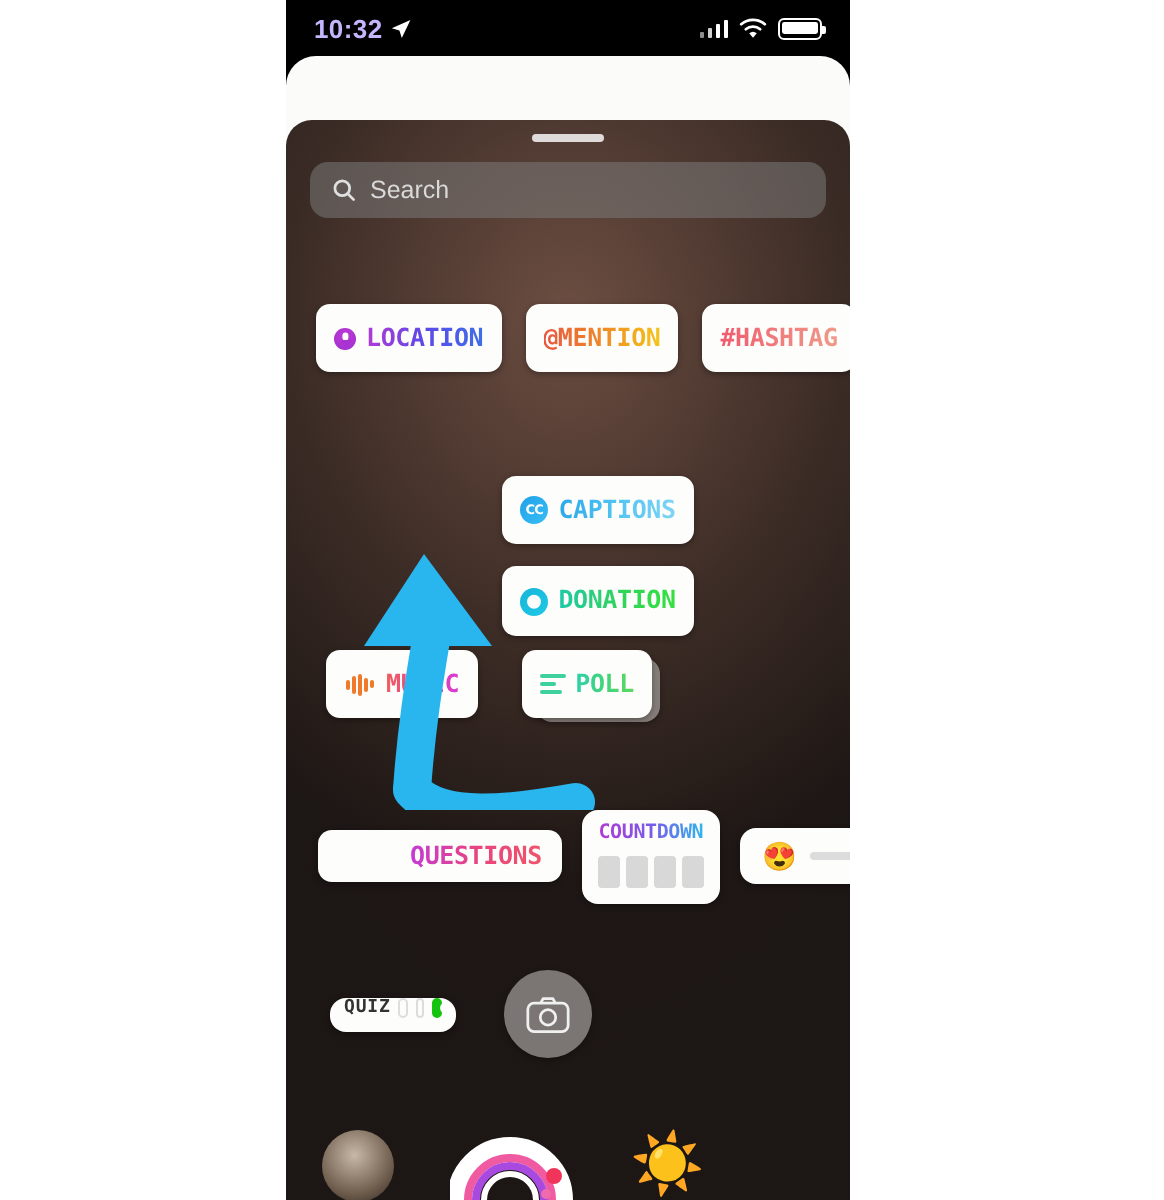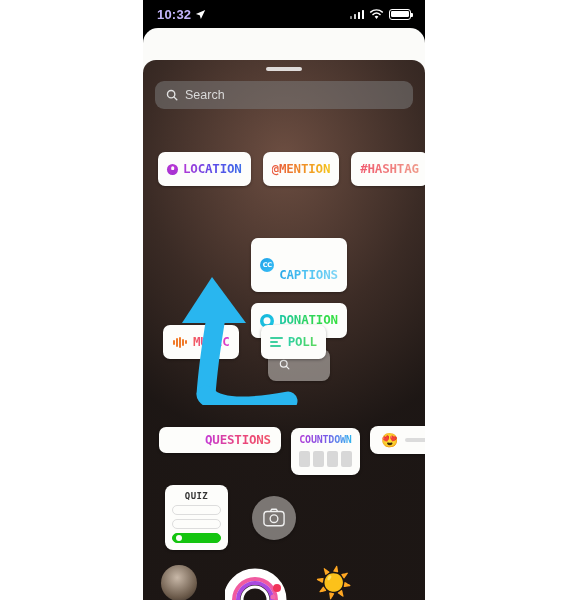--- a/index.html
+++ b/index.html
@@ -77,21 +77,21 @@
   }
   .pilltext{
     font-family:"DejaVu Sans Mono",monospace;
     font-weight:700;font-size:12.5px;letter-spacing:-.2px;
     background-clip:text;-webkit-background-clip:text;color:transparent;
     white-space:nowrap;line-height:1.15;
   }
   .g-location{background-image:linear-gradient(90deg,#b23ad6,#5b49e8,#3f6fe8);}
   .g-mention {background-image:linear-gradient(90deg,#e8563f,#ef8a27,#f4c41b);}
   .g-hashtag {background-image:linear-gradient(90deg,#f05a6e,#f07d7d,#ef9a8a);}
-  .g-captions{background-image:linear-gradient(90deg,#2aa8e8,#52c4f2,#7fd4f5);margin-top:20px;}
+  .g-captions{background-image:linear-gradient(90deg,#2aa8e8,#52c4f2,#7fd4f5);}
   .g-donation{background-image:linear-gradient(90deg,#1fc8a8,#2fd45c,#35e03f);}
   .g-music   {background-image:linear-gradient(90deg,#f25c5c,#e8449a,#d63ad6);}
   .g-poll    {background-image:linear-gradient(90deg,#2fd0a8,#41d47a,#5cd85c);}
   .g-questions{background-image:linear-gradient(90deg,#c43ad6,#e8447f,#f0556a);margin-left:36px;}
   .g-countdown{background-image:linear-gradient(90deg,#b23ad6,#7a5ae8,#2fb6ef);}
 
   .pin{width:11px;height:11px;border-radius:50% 50% 50% 50%;
        background:radial-gradient(circle at 50% 38%,#c23ad6,#9b2fd0);
        position:relative;flex:none;}
   .pin::after{content:"";position:absolute;left:50%;top:58%;transform:translateX(-50%);
@@ -140,38 +140,37 @@
     font-family:"DejaVu Sans Mono",monospace;font-weight:700;
     font-size:28px;color:#f5f5f5;letter-spacing:.5px;
     text-shadow:0 1px 3px rgba(0,0,0,.5);
   }
 
   
   .countdown{
     background:#fdfdfb;border-radius:8px;padding:6px 8px 8px;
     display:flex;flex-direction:column;align-items:center;gap:5px;
     box-shadow:0 1px 3px rgba(0,0,0,.35);
-    margin-top:23px;
   }
   .cd-blocks{display:flex;gap:3px;}
   .cd-blocks i{display:block;width:11px;height:16px;background:#d8d8d8;border-radius:2px;}
 
   
   .slider{
     background:#fdfdfb;border-radius:8px;padding:7px 11px;
     display:flex;align-items:center;gap:7px;
     box-shadow:0 1px 3px rgba(0,0,0,.35);
   }
   .slider .track{width:58px;height:4px;border-radius:3px;background:#dcdcdc;}
   .slider .emo{font-size:14px;line-height:1;}
 
   
   .quiz{
-    background:#fdfdfb;border-radius:8px;padding:6px 7px 7px;width:63px;box-sizing:border-box;
-    display:flex;flex-direction:column;align-items:center;gap:4px;
+    background:#fdfdfb;border-radius:8px;padding:0 7px 7px;width:63px;box-sizing:border-box;
+    display:flex;flex-direction:row;align-items:center;gap:4px;
     box-shadow:0 1px 3px rgba(0,0,0,.35);
   }
   .quiz .qtitle{font-family:"DejaVu Sans Mono",monospace;font-weight:700;font-size:9px;color:#333;letter-spacing:.4px;}
   .quiz .opt{width:100%;height:10px;border-radius:6px;border:1.2px solid #dddddd;box-sizing:border-box;}
   .quiz .opt.correct{background:#14c40f;border-color:#14c40f;position:relative;}
   .quiz .opt.correct::before{content:"";position:absolute;left:2.5px;top:50%;transform:translateY(-50%);
        width:6px;height:6px;border-radius:50%;background:#fdfdfb;}
 
   
   .cambtn{width:44px;height:44px;border-radius:50%;background:rgba(160,155,152,.72);

